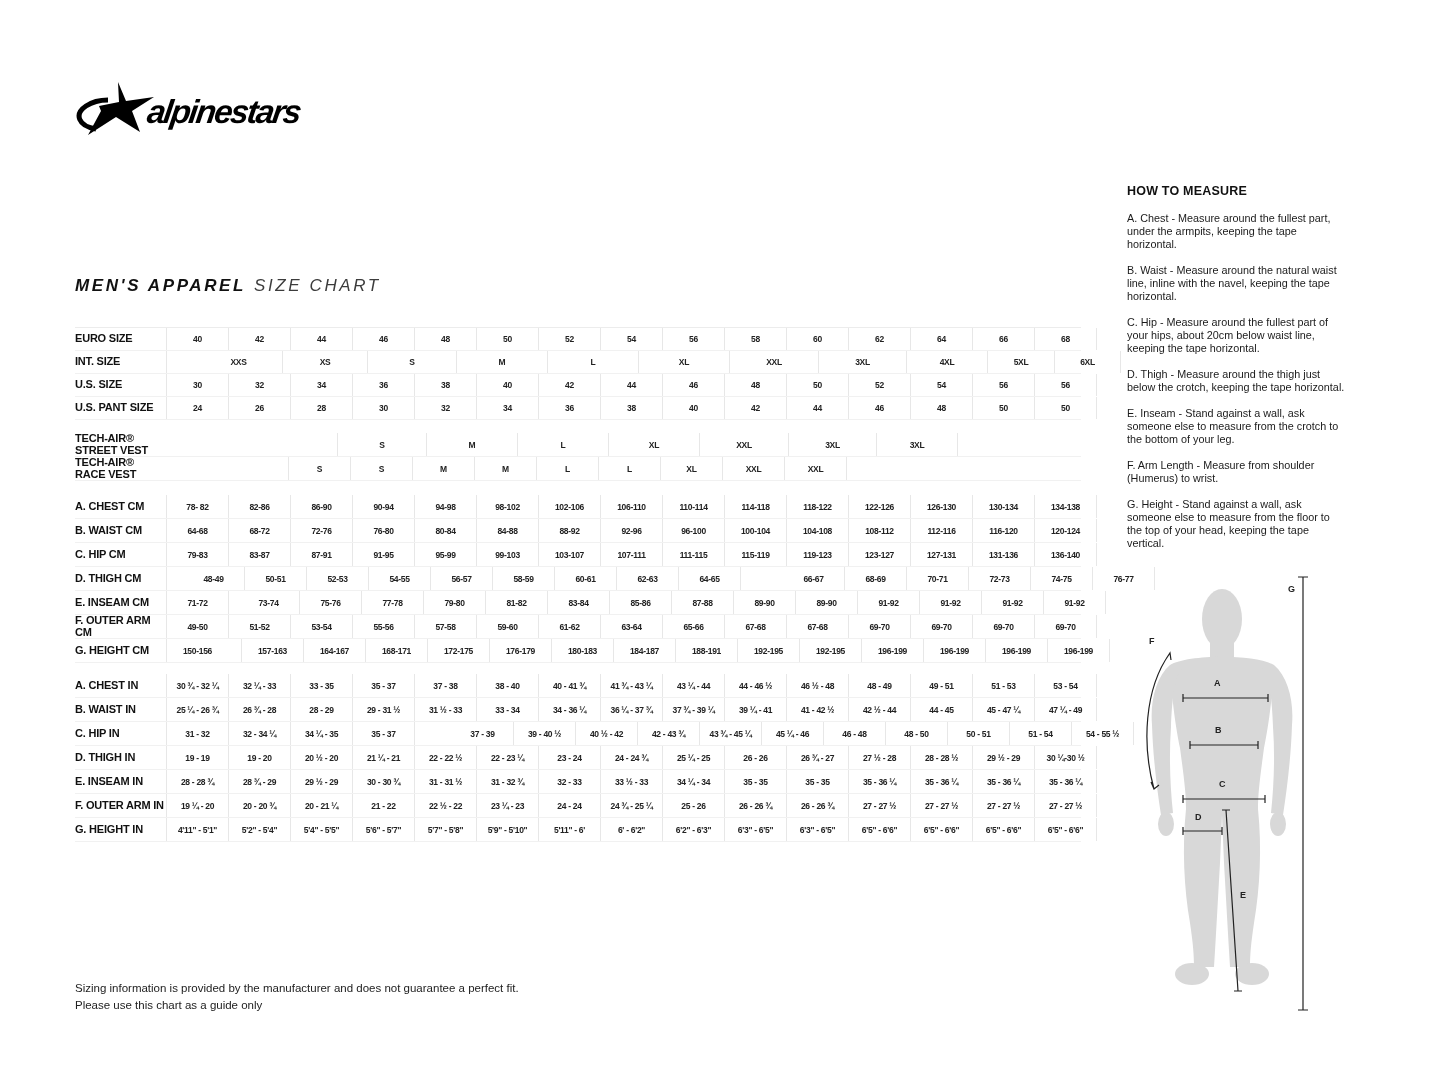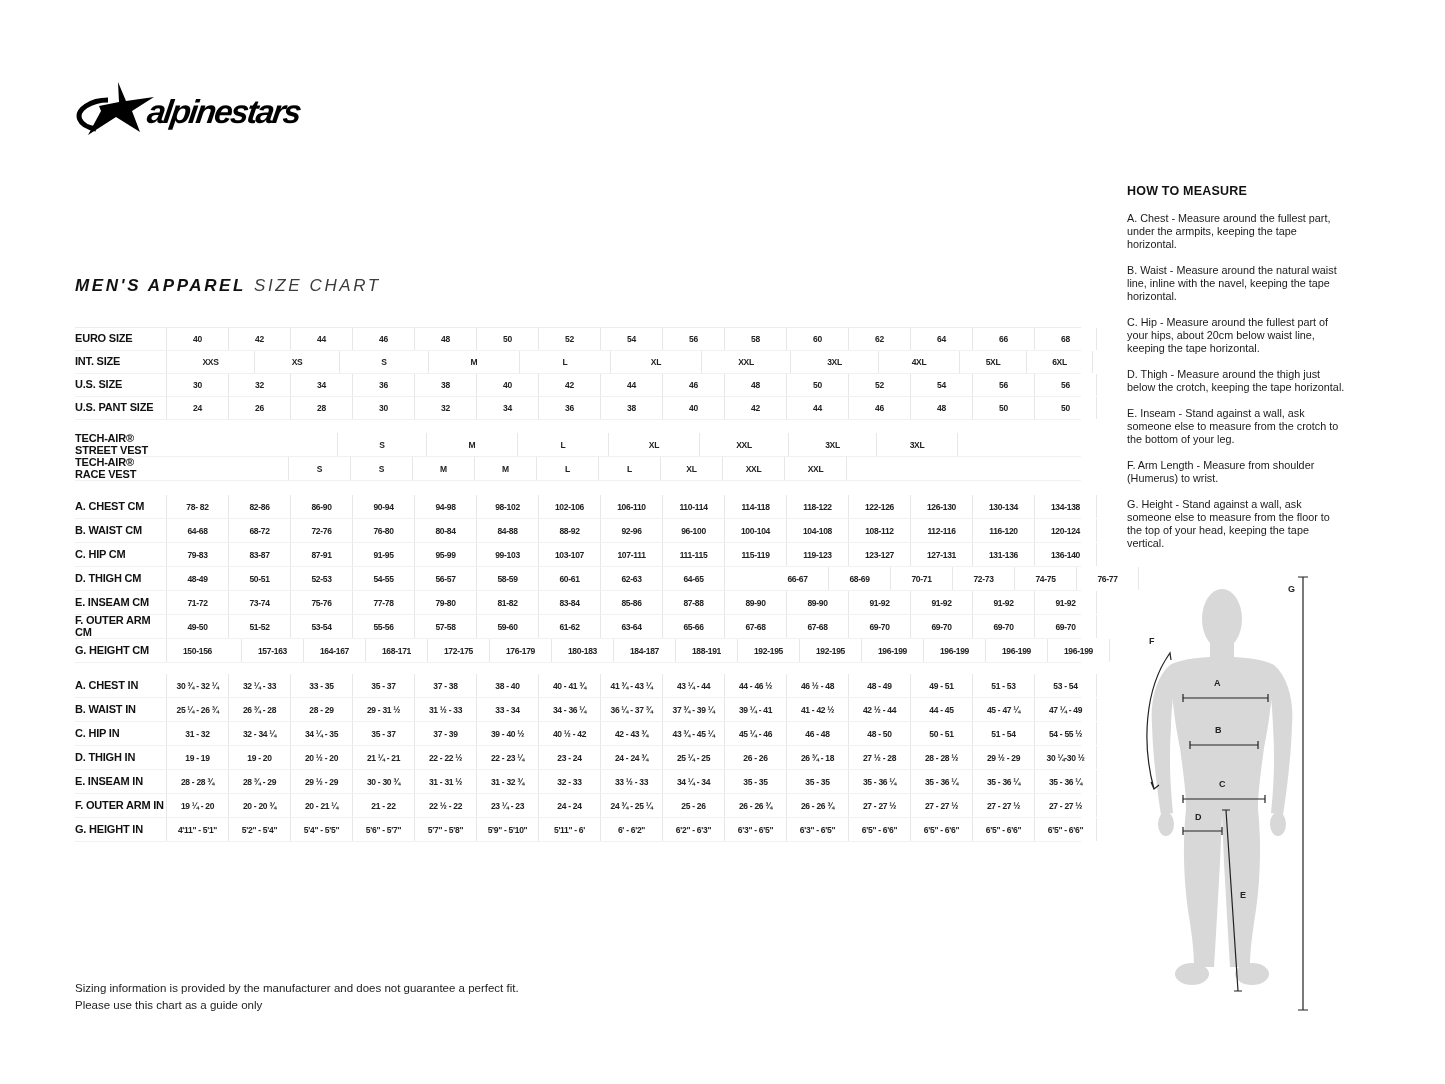--- a/index.html
+++ b/index.html
@@ -72,21 +72,21 @@
             <div class="t-cell" style="width: 61px;">60</div>
             <div class="t-cell" style="width: 61px;">62</div>
             <div class="t-cell" style="width: 61px;">64</div>
             <div class="t-cell" style="width: 61px;">66</div>
             <div class="t-cell last" style="width: 61px;">68</div>
           </div>
         </div>
         <div class="t-row">
           <div class="t-label">INT. SIZE</div>
           <div class="t-cells">
-            <div class="t-cell" style="width: 87px;">XXS</div>
+            <div class="t-cell" style="width: 87px; padding-left: 28px;">XXS</div>
             <div class="t-cell" style="width: 84px;">XS</div>
             <div class="t-cell" style="width: 88px;">S</div>
             <div class="t-cell" style="width: 90px;">M</div>
             <div class="t-cell" style="width: 90px;">L</div>
             <div class="t-cell" style="width: 90px;">XL</div>
             <div class="t-cell" style="width: 88px;">XXL</div>
             <div class="t-cell" style="width: 87px;">3XL</div>
             <div class="t-cell" style="width: 80px;">4XL</div>
             <div class="t-cell" style="width: 66px;">5XL</div>
             <div class="t-cell last" style="width: 65px;">6XL</div>
@@ -220,42 +220,42 @@
             <div class="t-cell" style="width: 61px;">119-123</div>
             <div class="t-cell" style="width: 61px;">123-127</div>
             <div class="t-cell" style="width: 61px;">127-131</div>
             <div class="t-cell" style="width: 61px;">131-136</div>
             <div class="t-cell last" style="width: 61px;">136-140</div>
           </div>
         </div>
         <div class="t-row">
           <div class="t-label">D. THIGH CM</div>
           <div class="t-cells">
-            <div class="t-cell" style="width: 61px;">48-49</div>
+            <div class="t-cell" style="width: 61px; padding-left: 16px;">48-49</div>
             <div class="t-cell" style="width: 61px;">50-51</div>
             <div class="t-cell" style="width: 61px;">52-53</div>
             <div class="t-cell" style="width: 61px;">54-55</div>
             <div class="t-cell" style="width: 61px;">56-57</div>
             <div class="t-cell" style="width: 61px;">58-59</div>
             <div class="t-cell" style="width: 61px;">60-61</div>
             <div class="t-cell" style="width: 61px;">62-63</div>
             <div class="t-cell" style="width: 61px;">64-65</div>
             <div class="t-cell" style="width: 61px; padding-left: 42px;">66-67</div>
             <div class="t-cell" style="width: 61px;">68-69</div>
             <div class="t-cell" style="width: 61px;">70-71</div>
             <div class="t-cell" style="width: 61px;">72-73</div>
             <div class="t-cell" style="width: 61px;">74-75</div>
             <div class="t-cell last" style="width: 61px;">76-77</div>
           </div>
         </div>
         <div class="t-row">
           <div class="t-label">E. INSEAM CM</div>
           <div class="t-cells">
             <div class="t-cell" style="width: 61px;">71-72</div>
-            <div class="t-cell" style="width: 61px;">73-74</div>
+            <div class="t-cell" style="width: 61px; padding-left: 9px;">73-74</div>
             <div class="t-cell" style="width: 61px;">75-76</div>
             <div class="t-cell" style="width: 61px;">77-78</div>
             <div class="t-cell" style="width: 61px;">79-80</div>
             <div class="t-cell" style="width: 61px;">81-82</div>
             <div class="t-cell" style="width: 61px;">83-84</div>
             <div class="t-cell" style="width: 61px;">85-86</div>
             <div class="t-cell" style="width: 61px;">87-88</div>
             <div class="t-cell" style="width: 61px;">89-90</div>
             <div class="t-cell" style="width: 61px;">89-90</div>
             <div class="t-cell" style="width: 61px;">91-92</div>
@@ -346,21 +346,21 @@
             <div class="t-cell last" style="width: 61px;">47 ¼ - 49</div>
           </div>
         </div>
         <div class="t-row">
           <div class="t-label">C. HIP IN</div>
           <div class="t-cells">
             <div class="t-cell" style="width: 61px;">31  - 32</div>
             <div class="t-cell" style="width: 61px;">32  - 34 ¼</div>
             <div class="t-cell" style="width: 61px;">34 ¼ - 35</div>
             <div class="t-cell" style="width: 61px;">35  - 37</div>
-            <div class="t-cell" style="width: 61px;">37  - 39</div>
+            <div class="t-cell" style="width: 61px; padding-left: 37px;">37  - 39</div>
             <div class="t-cell" style="width: 61px;">39 - 40 ½</div>
             <div class="t-cell" style="width: 61px;">40 ½ - 42</div>
             <div class="t-cell" style="width: 61px;">42  - 43 ¾</div>
             <div class="t-cell" style="width: 61px;">43 ¾ - 45 ¼</div>
             <div class="t-cell" style="width: 61px;">45 ¼ - 46</div>
             <div class="t-cell" style="width: 61px;">46  - 48</div>
             <div class="t-cell" style="width: 61px;">48  - 50</div>
             <div class="t-cell" style="width: 61px;">50 - 51</div>
             <div class="t-cell" style="width: 61px;">51  - 54</div>
             <div class="t-cell last" style="width: 61px;">54  - 55 ½</div>
@@ -372,21 +372,21 @@
             <div class="t-cell" style="width: 61px;">19  - 19</div>
             <div class="t-cell" style="width: 61px;">19  - 20</div>
             <div class="t-cell" style="width: 61px;">20 ½ - 20</div>
             <div class="t-cell" style="width: 61px;">21 ¼ - 21</div>
             <div class="t-cell" style="width: 61px;">22 - 22 ½</div>
             <div class="t-cell" style="width: 61px;">22  - 23 ¼</div>
             <div class="t-cell" style="width: 61px;">23  - 24</div>
             <div class="t-cell" style="width: 61px;">24  - 24 ¾</div>
             <div class="t-cell" style="width: 61px;">25 ¼ - 25</div>
             <div class="t-cell" style="width: 61px;">26 - 26</div>
-            <div class="t-cell" style="width: 61px;">26 ¾ - 18</div>
+            <div class="t-cell" style="width: 61px;">26 ¾ - 27</div>
             <div class="t-cell" style="width: 61px;">27 ½ - 28</div>
             <div class="t-cell" style="width: 61px;">28  - 28 ½</div>
             <div class="t-cell" style="width: 61px;">29 ½ - 29</div>
             <div class="t-cell last" style="width: 61px;">30 ¼-30 ½</div>
           </div>
         </div>
         <div class="t-row">
           <div class="t-label">E. INSEAM IN</div>
           <div class="t-cells">
             <div class="t-cell" style="width: 61px;">28 - 28 ¾</div>

